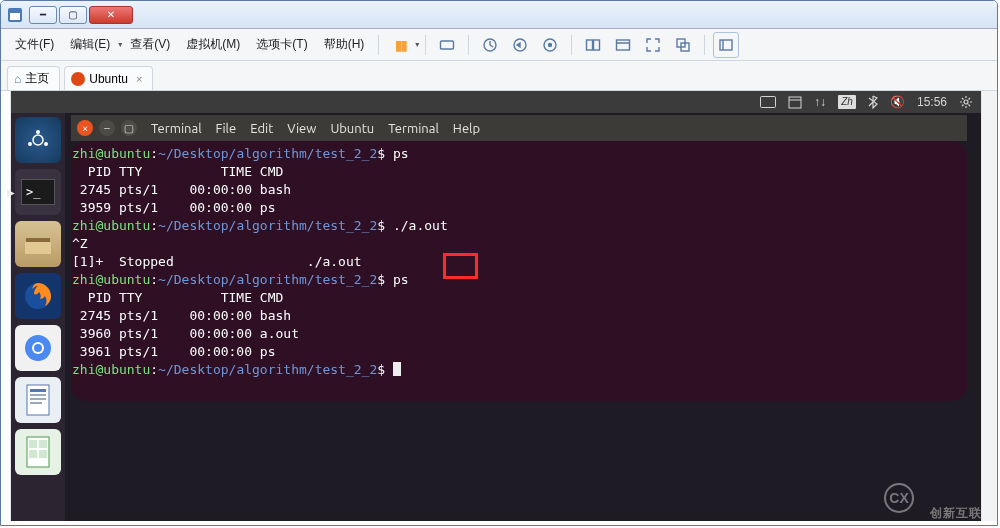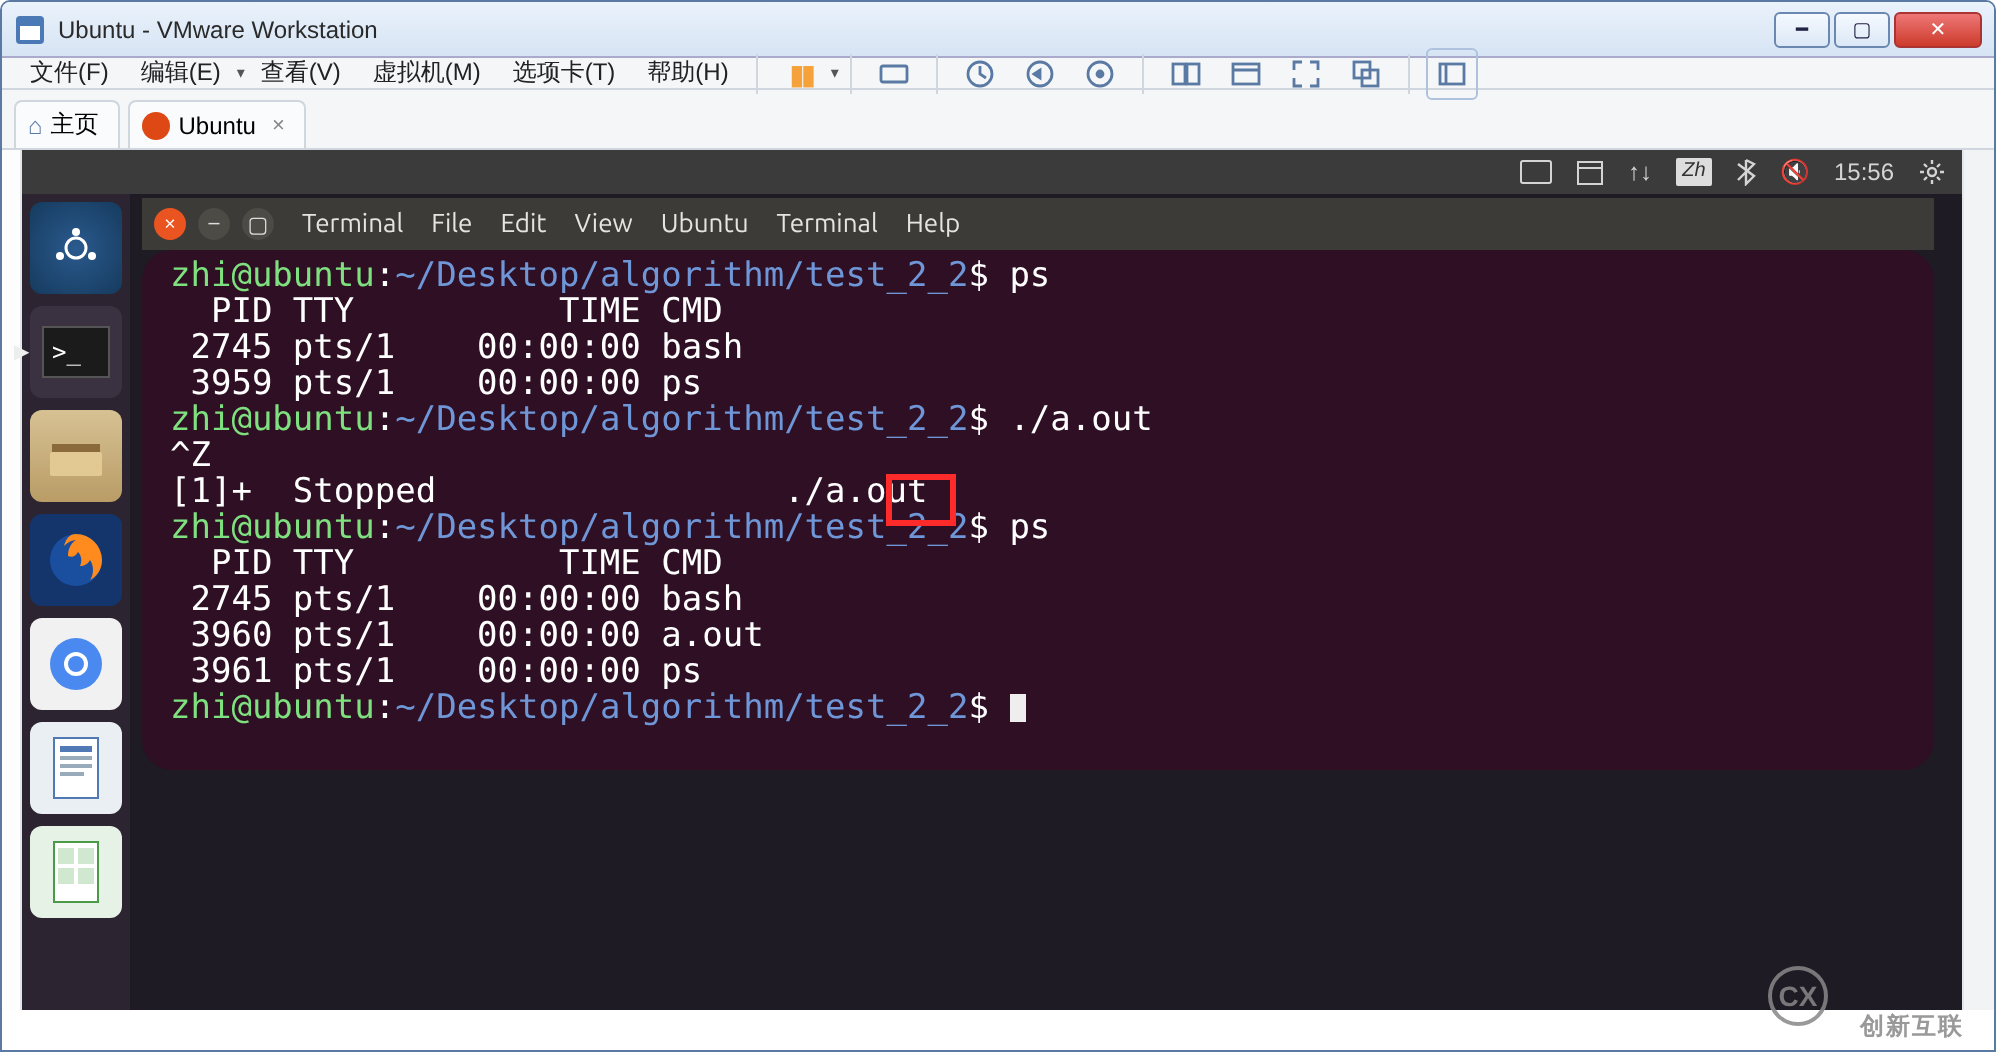--- a/index.html
+++ b/index.html
@@ -4,21 +4,21 @@
 <style>
   * { box-sizing: border-box; margin: 0; padding: 0; }
   body { font-family: "Microsoft YaHei", Tahoma, sans-serif; font-size: 12px; background: #fff; width: 1000px; height: 528px; overflow: hidden; position: relative; }
   .window { width: 998px; height: 526px; border: 1px solid #5a7aa4; border-radius: 5px 5px 0 0; overflow: hidden; background: #fff; position: relative; }
   .titlebar { height: 28px; background: linear-gradient(#eaf2fb, #d6e4f4); border-bottom: 1px solid #aac; display:flex; align-items:center; padding:0 6px; }
   .titlebar .app-icon { width:16px; height:16px; display:inline-flex; align-items:center; justify-content:center; margin-right:6px; }
   .titlebar .title { flex:1; color:#2a2a2a; font-size:12px; }
   .win-btns { display:flex; gap:2px; }
   .win-btn { width:28px; height:18px; border:1px solid #6a88b0; border-radius:3px; background:linear-gradient(#f5f9ff,#dce8f6); display:flex; align-items:center; justify-content:center; color:#224; font-size:10px; }
   .win-btn.close { width:44px; background:linear-gradient(#e77, #cc3b2b); border-color:#a33; color:#fff; }
-  .menubar { height:16px; display:flex; align-items:center; padding:0 6px; border-bottom:1px solid #cfd6dd; background:#f4f6f8; gap:0; }
+  .menubar { height:32px; display:flex; align-items:center; padding:0 6px; border-bottom:1px solid #cfd6dd; background:#f4f6f8; gap:0; }
   .menubar .menu-item { padding:4px 8px; color:#222; }
   .menubar .sep { width:1px; height:20px; background:#cfd6dd; margin:0 6px; }
   .menubar .tb-icon { width:26px; height:26px; display:flex; align-items:center; justify-content:center; color:#5a7aa4; margin:0 2px; border-radius:3px; }
   .menubar .pause { color:#f6a23a; font-size:14px; letter-spacing:-2px; }
   .menubar .tb-last { border:1px solid #aec2de; }
   .tabs-bar { height:30px; display:flex; align-items:flex-end; padding:0 6px; background:#f4f6f8; border-bottom:1px solid #cfd6dd; gap:4px; }
   .tab { height:24px; display:flex; align-items:center; padding:0 10px 0 6px; background:#f9fbfd; border:1px solid #cfd6dd; border-bottom:none; border-radius:4px 4px 0 0; gap:4px; font-size:12px; }
   .tab .home-ico { color:#5a7aa4; }
   .tab .ubuntu-ico { width:14px; height:14px; border-radius:50%; background:#dd4814; display:inline-block; }
   .tab .close-x { color:#888; margin-left:4px; font-size:11px; }
@@ -40,21 +40,21 @@
   .launcher .litem.chr { background:#f1f1f1; }
   .launcher .litem.writer { background:#eaeff4; }
   .launcher .litem.calc { background:#e7f2e7; }
   .launcher .arrow { position:absolute; left:-8px; top:50%; transform:translateY(-50%); color:#eee; font-size:10px; }
   .term-window { position:absolute; left:60px; top:2px; right:14px; height:290px; }
   .tw-title { height:26px; background:#3c3b37; display:flex; align-items:center; padding:0 6px; gap:6px; color:#e7e4df; font-size:13px; font-family:"Ubuntu",sans-serif; }
   .tw-btn { width:16px; height:16px; display:flex; align-items:center; justify-content:center; font-size:11px; border-radius:8px; }
   .tw-btn.close { background:#e95420; color:#fff; }
   .tw-btn.dark { background:#4d4b46; color:#ddd; }
   .tw-menu { display:flex; gap:14px; margin-left:8px; color:#e7e4df; font-size:13px; }
-  .tw-body { background:#2e0f24; color:#fff; font-family:"DejaVu Sans Mono","Courier New",monospace; font-size:17px; line-height:18px; padding:4px 14px; height:260px; white-space:pre; position:relative;border-radius:15px; }
+  .tw-body { background:#2e0f24; color:#fff; font-family:"DejaVu Sans Mono","Courier New",monospace; font-size:13px; line-height:18px; padding:4px 1px; height:260px; white-space:pre; position:relative;border-radius:15px; }
   .green { color:#7fe07f; }
   .bluep { color:#6f97d8; }
   .cursor { display:inline-block; width:8px; height:14px; background:#eee; vertical-align:-2px; }
   .redbox { position:absolute; border:3px solid #ff2a2a; width:35px; height:26px; left:372px; top:112px; }
   .watermark { position:absolute; right:18px; bottom:6px; display:flex; align-items:center; gap:16px; opacity:0.85; }
   .wm-circle { width:30px; height:30px; border:2px solid #888; border-radius:50%; display:flex; align-items:center; justify-content:center; color:#888; font-size:14px; font-weight:bold; }
   .wm-text { font-size:12px; color:#888; font-weight:bold; letter-spacing:1px;margin-top:32px; }
   svg { display:block; }
 </style>
 </head>
@@ -62,21 +62,20 @@
 
 <div class="window">
   <div class="titlebar">
     <span class="app-icon">
       <svg width="16" height="16" viewBox="0 0 16 16">
           <rect x="1" y="1" width="14" height="14" rx="2" fill="#4a79b6"></rect>
           <rect x="3" y="3" width="10" height="10" fill="#fff"></rect>
           <rect x="3" y="3" width="10" height="3" fill="#4a79b6"></rect>
         </svg>
     </span>
-    <span class="title">Ubuntu - VMware Workstation</span>
     <div class="win-btns">
       <div class="win-btn">━</div>
       <div class="win-btn">▢</div>
       <div class="win-btn close">✕</div>
     </div>
   </div>
 
   <div class="menubar">
     <span class="menu-item">文件(F)</span>
     <span class="menu-item">编辑(E)</span>

